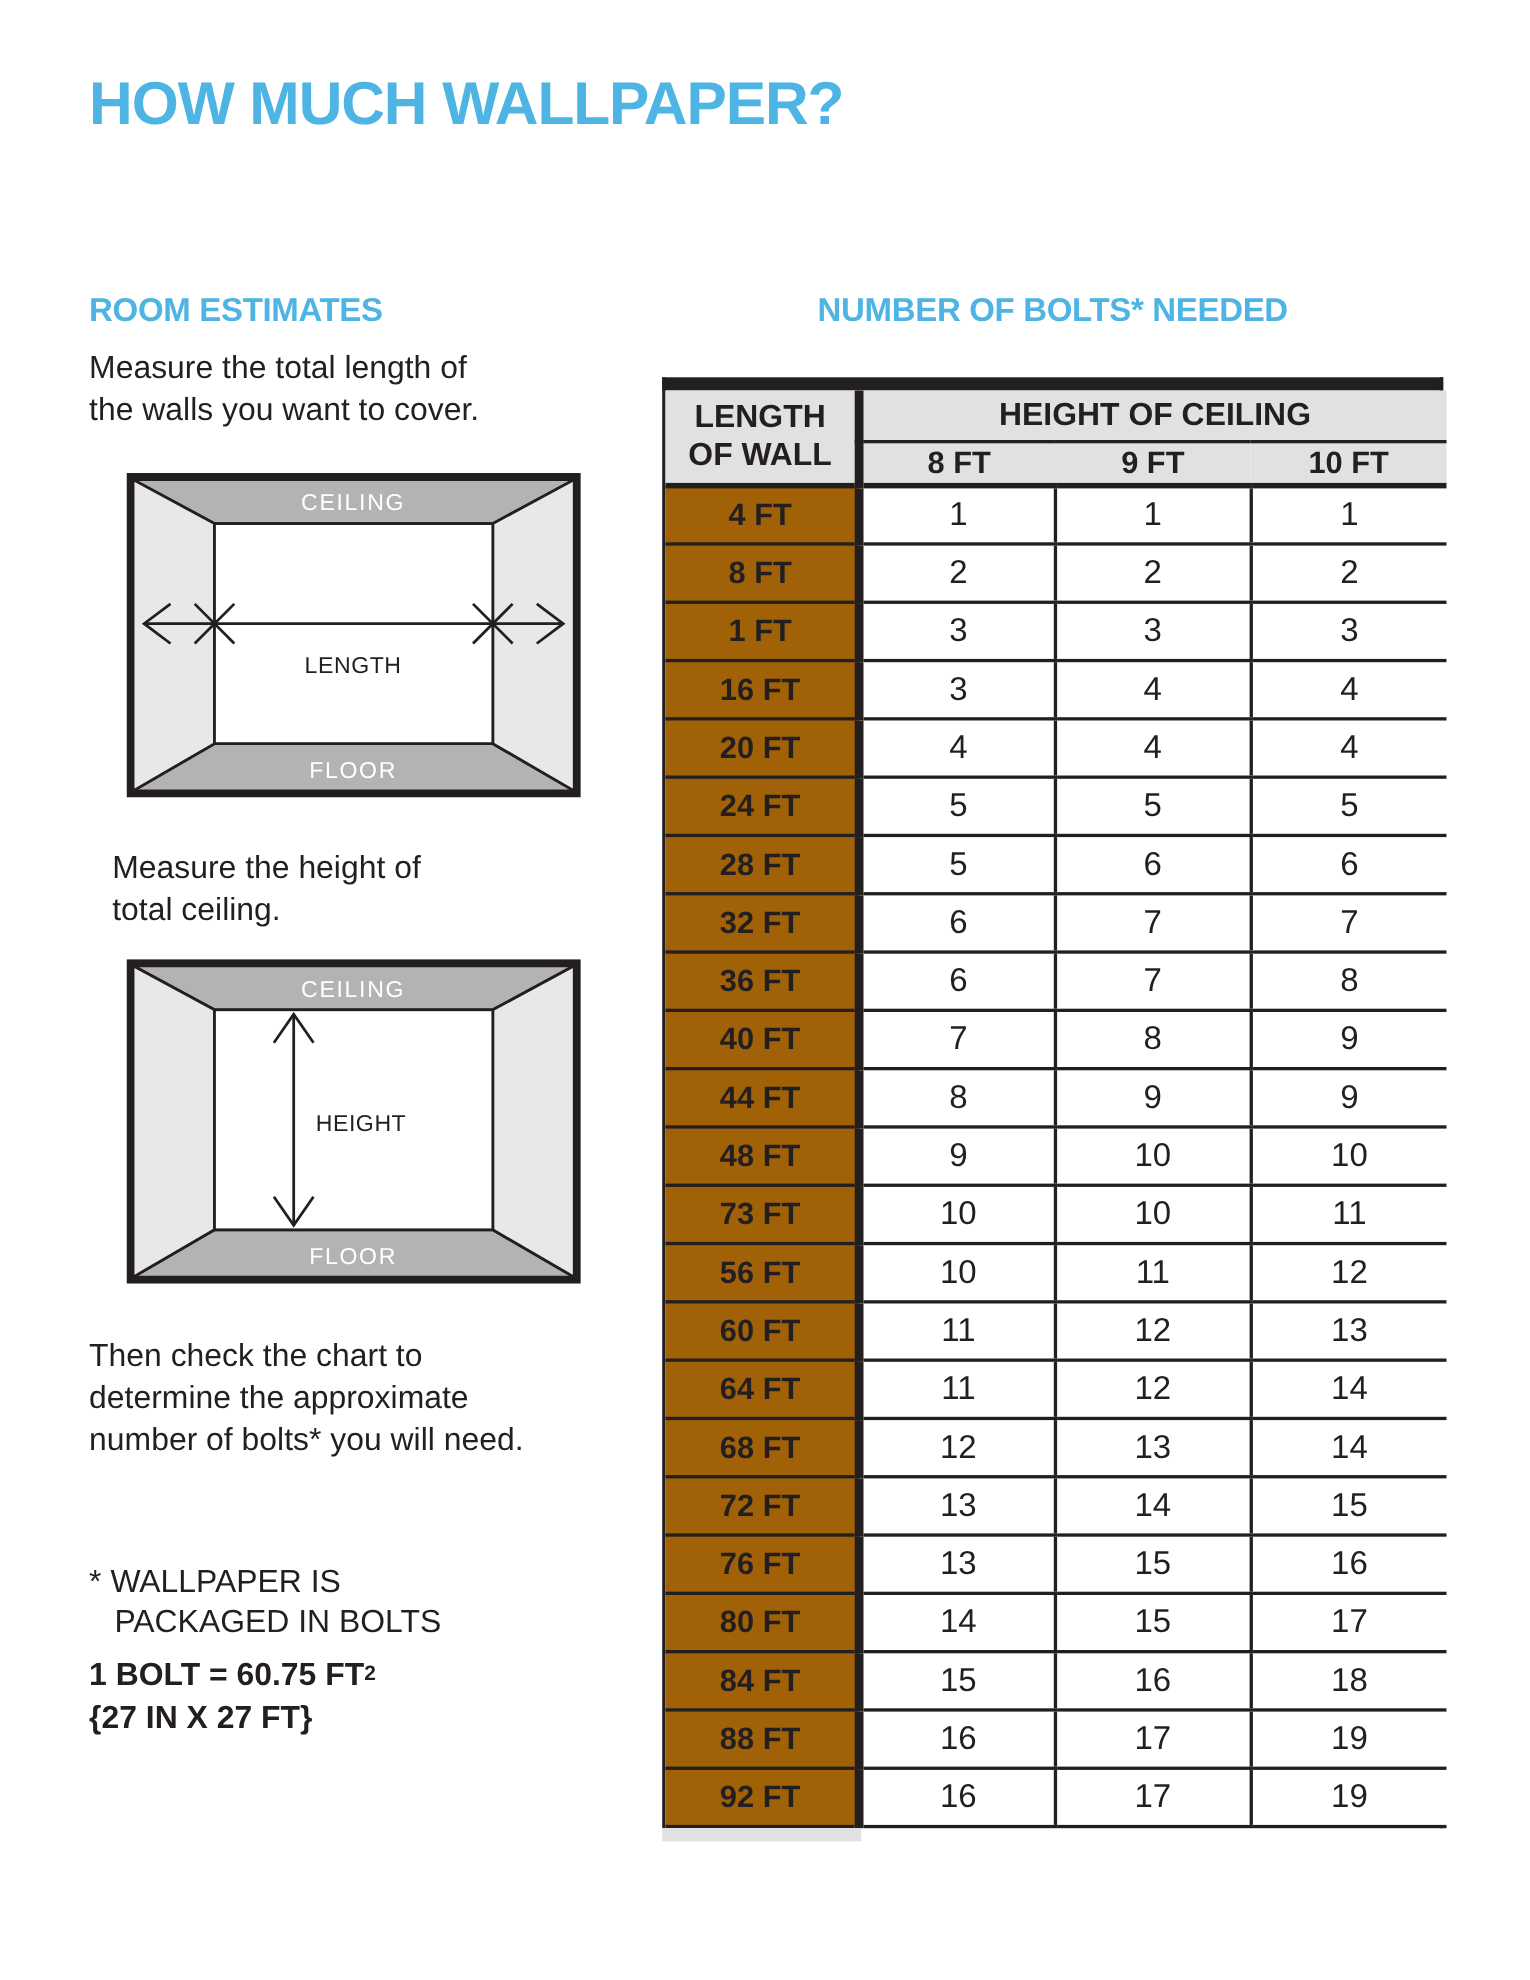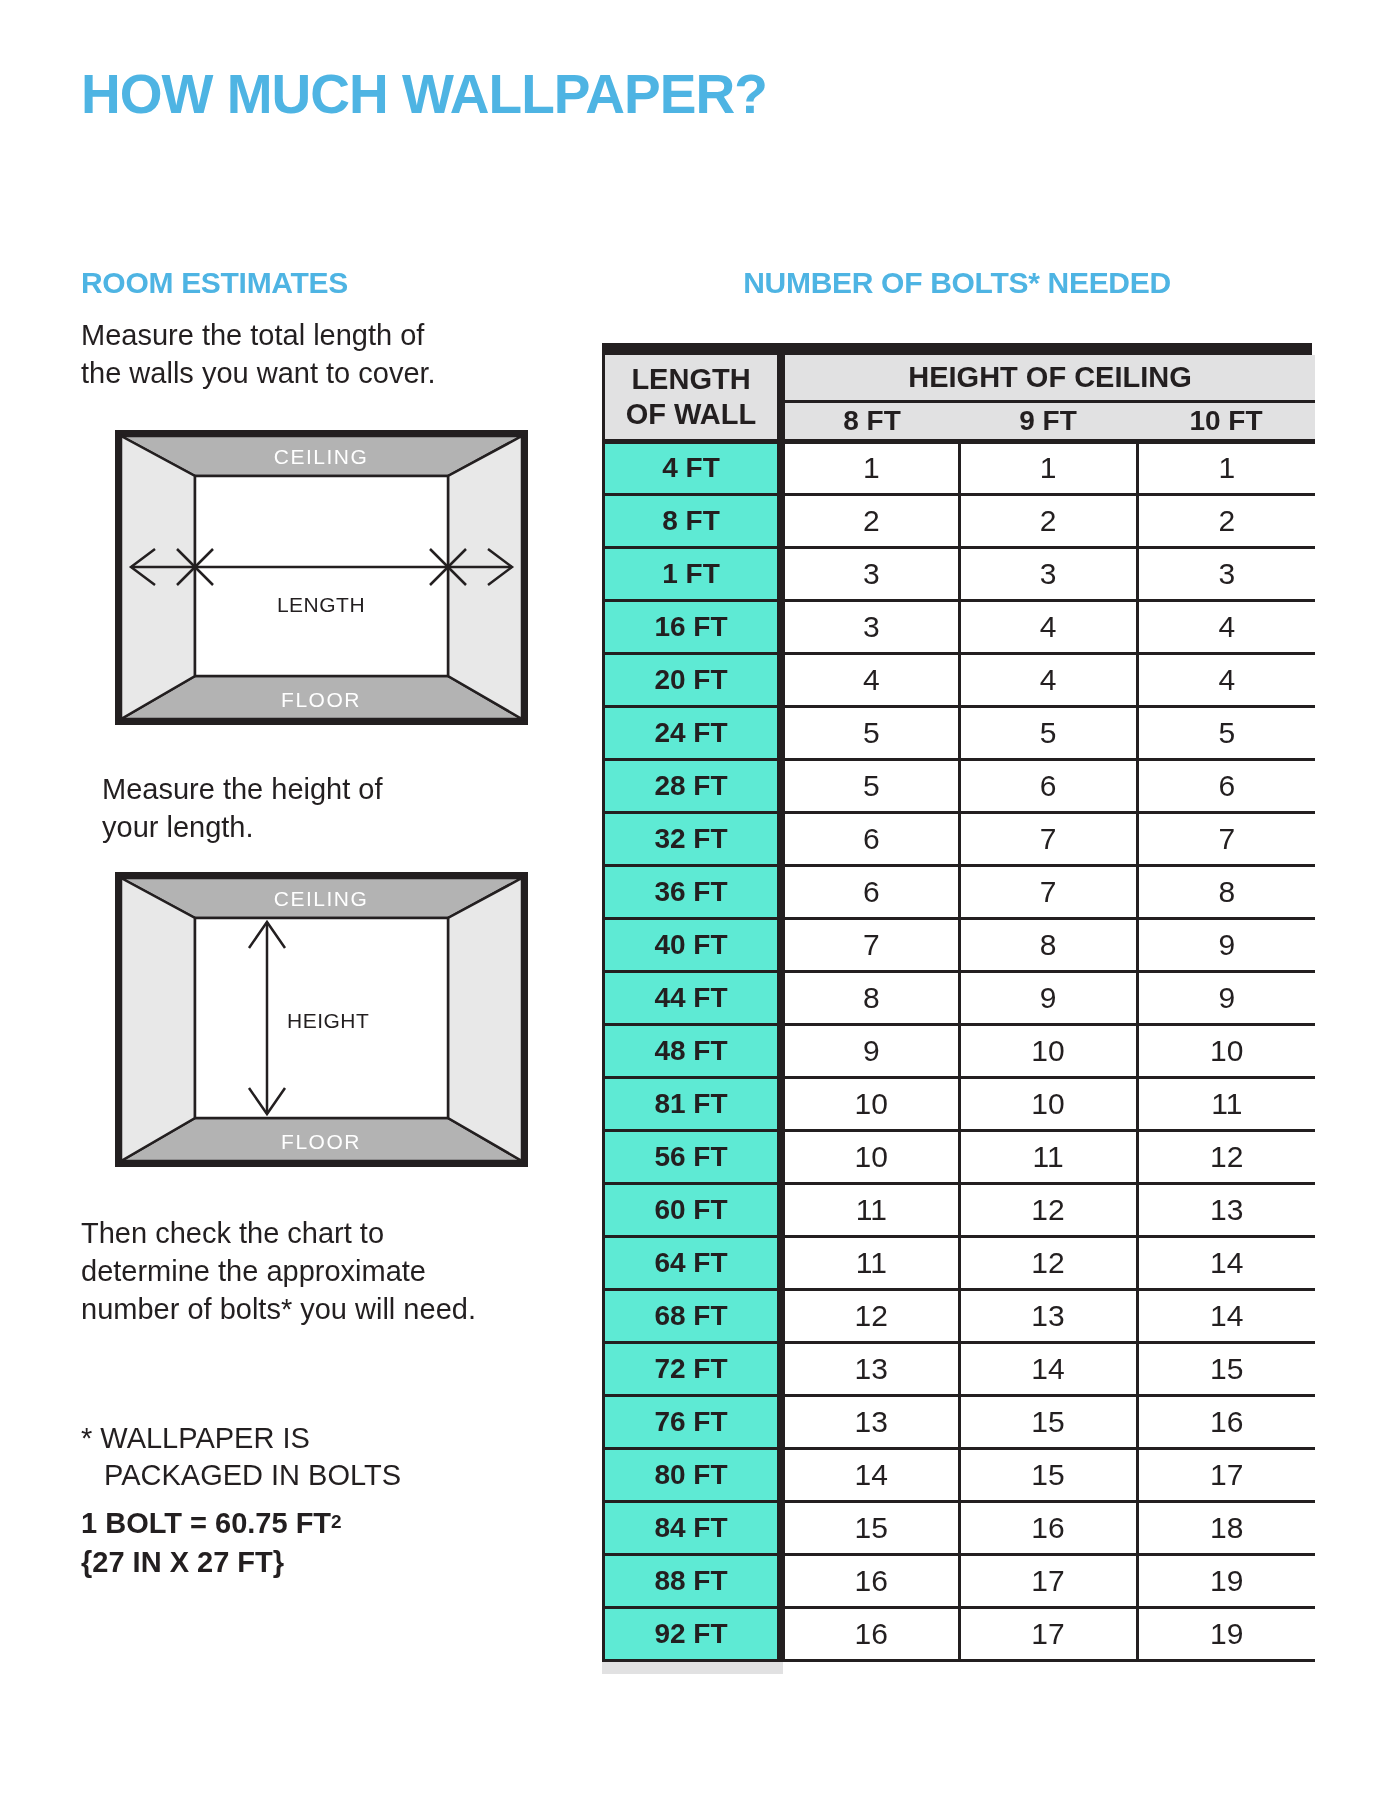--- a/index.html
+++ b/index.html
@@ -34,21 +34,21 @@
 
   
   .table-wrap{position:absolute;left:602px;top:343px;width:710px;}
   .table-frame{border-top:12px solid var(--ink);border-left:3px solid var(--ink);border-right:3px solid var(--ink);}
   table.bolts{border-collapse:collapse;table-layout:fixed;width:100%;}
   table.bolts th,table.bolts td{text-align:center;vertical-align:middle;}
   thead th{background:#e1e1e2;color:var(--ink);}
   th.corner{border-right:8px solid var(--ink);border-bottom:5px solid var(--ink);font-size:29px;line-height:35px;font-weight:bold;}
   th.group{border-bottom:3px solid var(--ink);height:46px;font-size:29px;font-weight:bold;}
   th.sub{height:40px;border-bottom:5px solid var(--ink);font-size:28px;font-weight:bold;}
-  tbody th{background:#5eead4;border-right:8px solid var(--ink);border-bottom:3px solid var(--ink);font-size:28px;font-weight:bold;height:53px;}
+  tbody th{background:#a16207;border-right:8px solid var(--ink);border-bottom:3px solid var(--ink);font-size:28px;font-weight:bold;height:53px;}
   tbody td{background:#ffffff;border-bottom:3px solid var(--ink);font-size:30px;font-weight:normal;height:53px;}
   tbody td + td{border-left:3px solid var(--ink);}
   .column-stub{width:181px;height:12px;background:#e1e1e2;}
 </style>
 </head>
 <body>
 
 <div class="page">
 
   <div class="page-title">HOW MUCH WALLPAPER?</div>
@@ -79,21 +79,21 @@
         <line x1="315" y1="155" x2="351" y2="119"></line>
       </g>
       <text class="diag-room-label" x="206" y="34" text-anchor="middle">CEILING</text>
       <text class="diag-room-label" x="206" y="277" text-anchor="middle">FLOOR</text>
       <text class="diag-measure-label" x="206" y="182" text-anchor="middle">LENGTH</text>
     </svg>
   </div>
 
   <div class="body-text" id="step2-text">
     <div>Measure the height of</div>
-    <div>your length.</div>
+    <div>total ceiling.</div>
   </div>
 
   <div class="room-diagram" id="diagram-height">
     <svg width="413" height="295" viewBox="0 0 413 295">
       <rect x="3" y="3" width="407" height="289" fill="#ffffff" stroke="#231F20" stroke-width="6"></rect>
       <polygon points="6,6 407,6 333,46 80,46" fill="#b3b3b3" stroke="#231F20" stroke-width="2.5"></polygon>
       <polygon points="6,289 407,289 333,246 80,246" fill="#b3b3b3" stroke="#231F20" stroke-width="2.5"></polygon>
       <polygon points="6,6 80,46 80,246 6,289" fill="#e8e8e8" stroke="#231F20" stroke-width="2.5"></polygon>
       <polygon points="407,6 333,46 333,246 407,289" fill="#e8e8e8" stroke="#231F20" stroke-width="2.5"></polygon>
       <rect x="80" y="46" width="253" height="200" fill="#ffffff" stroke="#231F20" stroke-width="2.5"></rect>
@@ -214,21 +214,21 @@
               <td>9</td>
               <td>9</td>
             </tr>
             <tr>
               <th>48 FT</th>
               <td>9</td>
               <td>10</td>
               <td>10</td>
             </tr>
             <tr>
-              <th>81 FT</th>
+              <th>73 FT</th>
               <td>10</td>
               <td>10</td>
               <td>11</td>
             </tr>
             <tr>
               <th>56 FT</th>
               <td>10</td>
               <td>11</td>
               <td>12</td>
             </tr>

